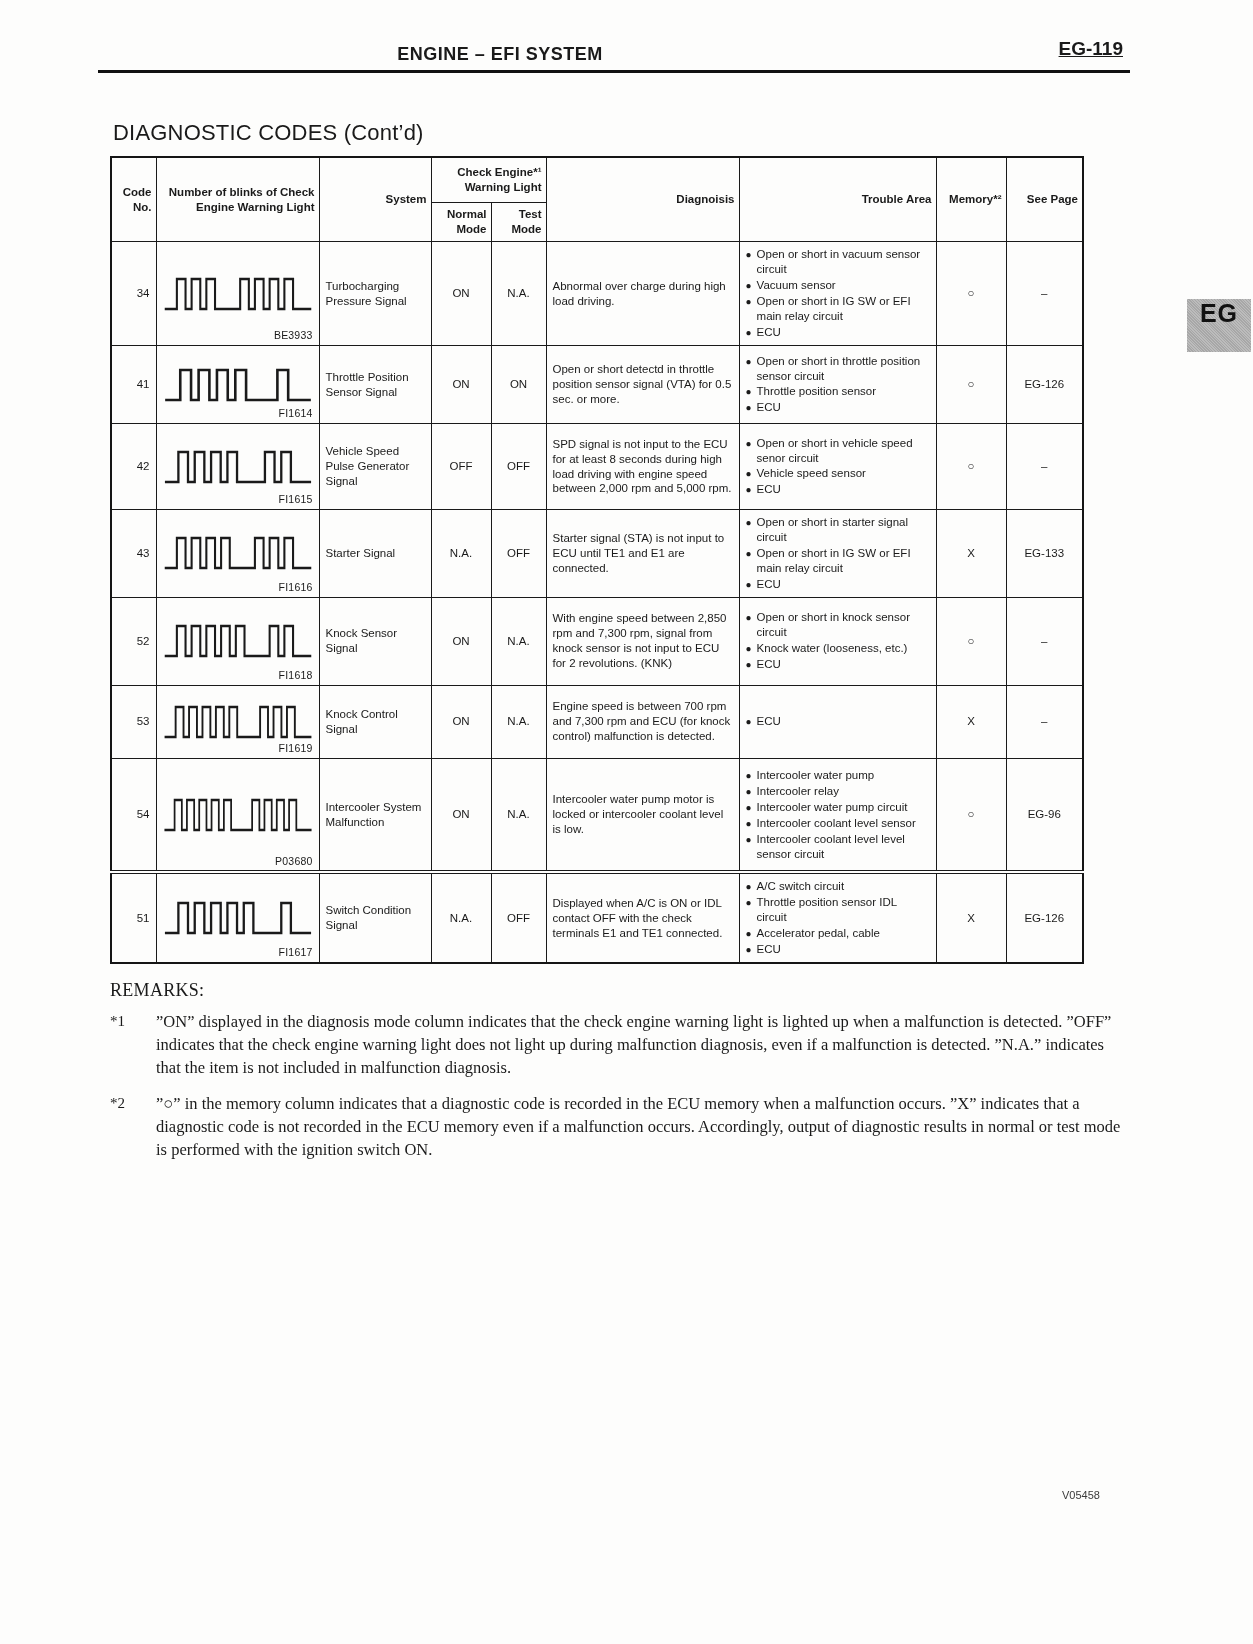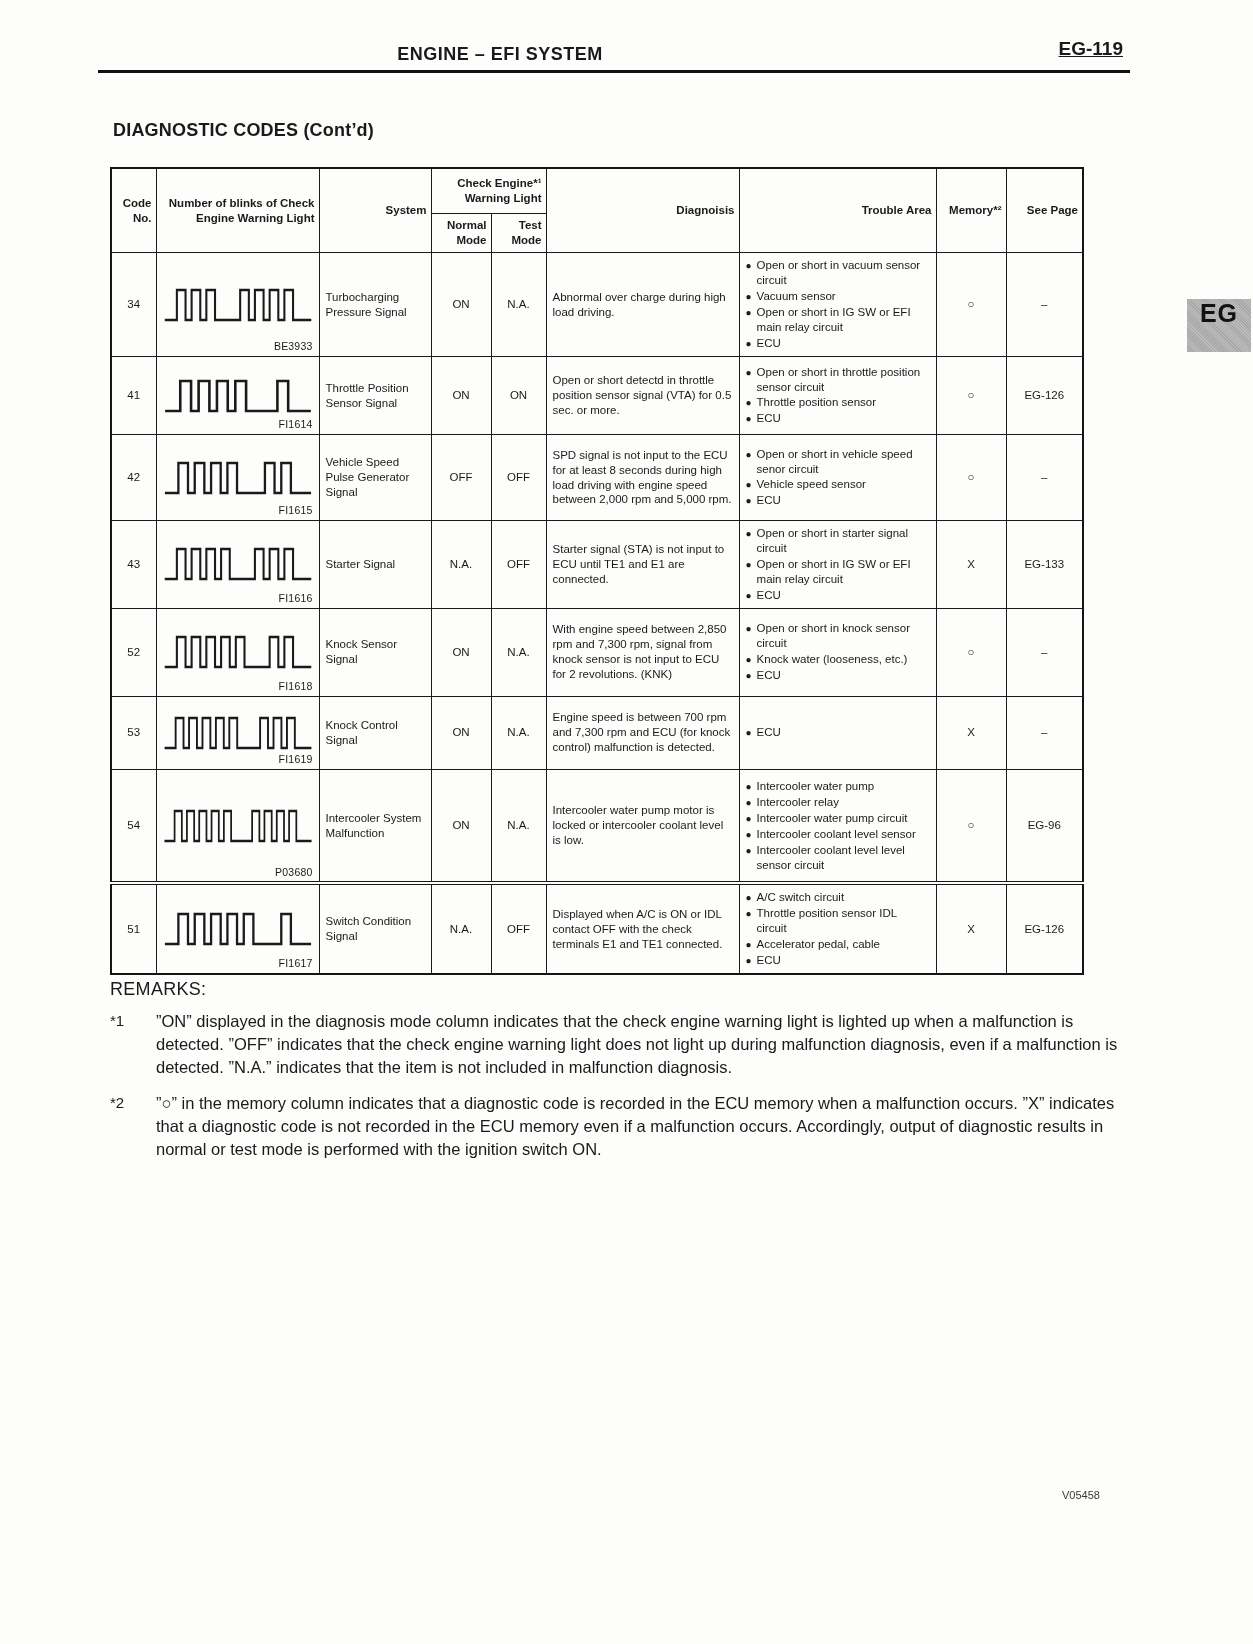--- a/index.html
+++ b/index.html
@@ -19,21 +19,21 @@
     position:absolute;top:70px;left:98px;width:1032px;height:3px;background:#111;
   }
   .eg-tab{
     position:absolute;top:299px;right:2px;width:64px;height:53px;
     background:#b2b2b2;
     background-image:repeating-linear-gradient(45deg,#a7a7a7 0 1px,#bcbcbc 1px 2px);
     display:flex;align-items:flex-start;justify-content:center;
     font-weight:bold;font-size:25px;color:#111;letter-spacing:1px;
   }
   .content{position:absolute;left:110px;top:120px;width:1020px;}
-  .doc-title{font-weight:bold;font-size:18px;margin:0 0 26px 3px;letter-spacing:.2px;}
+  .doc-title{font-weight:normal;font-size:22px;margin:0 0 10px 3px;letter-spacing:.2px;}
 
   
   table.diag{
     border-collapse:collapse;table-layout:fixed;width:972px;
     border:2.5px solid #151515;
   }
   table.diag th, table.diag td{
     border:1.5px solid #1a1a1a;vertical-align:middle;
     font-size:11.5px;line-height:1.3;padding:4px 6px;
     overflow:hidden;
@@ -46,35 +46,35 @@
   thead tr.h2 th{height:34px;}
   tbody tr:nth-child(1){height:104px;}
   tbody tr:nth-child(2){height:78px;}
   tbody tr:nth-child(3){height:86px;}
   tbody tr:nth-child(4){height:85px;}
   tbody tr:nth-child(5){height:88px;}
   tbody tr:nth-child(6){height:73px;}
   tbody tr:nth-child(7){height:114px;}
   tbody tr:nth-child(8){height:88px;}
   tbody tr:last-child td{border-top:4px double #1a1a1a;}
-  td.code-cell{text-align:center;}
+  td.code-cell{text-align:right;}
   td.blink-cell{position:relative;text-align:left;padding:6px 8px 16px;}
   td.blink-cell svg{display:block;margin:0 auto;}
   .blink-label{
     position:absolute;right:6px;bottom:2px;font-size:10.5px;letter-spacing:.2px;
   }
   td.mode-cell{text-align:center;}
   td.diagnosis-cell, td.system-cell, td.trouble-cell{text-align:left;}
   td.memory-cell{text-align:center;font-size:13.5px;}
   td.page-cell{text-align:center;}
   .bullet-item{display:flex;gap:5px;margin:1px 0;}
   .bullet-dot{flex:0 0 auto;font-size:10px;line-height:1.5;}
 
   
-  .remarks{margin-top:4px;width:1012px;}
+  .remarks{margin-top:16px;width:1012px;font-family:Liberation Serif, serif;}
   .remarks-title{font-size:18px;margin:0 0 10px 0;letter-spacing:.3px;}
   .remark-note{display:flex;margin:0 0 14px 0;}
   .remark-marker{flex:0 0 46px;font-size:15px;padding-top:2px;}
   .remark-text{flex:1;font-size:16.5px;line-height:1.38;}
 
   .watermark{position:absolute;left:1062px;top:1489px;font-size:11px;color:#3a3a3a;}
 </style>
 </head>
 <body>
 

